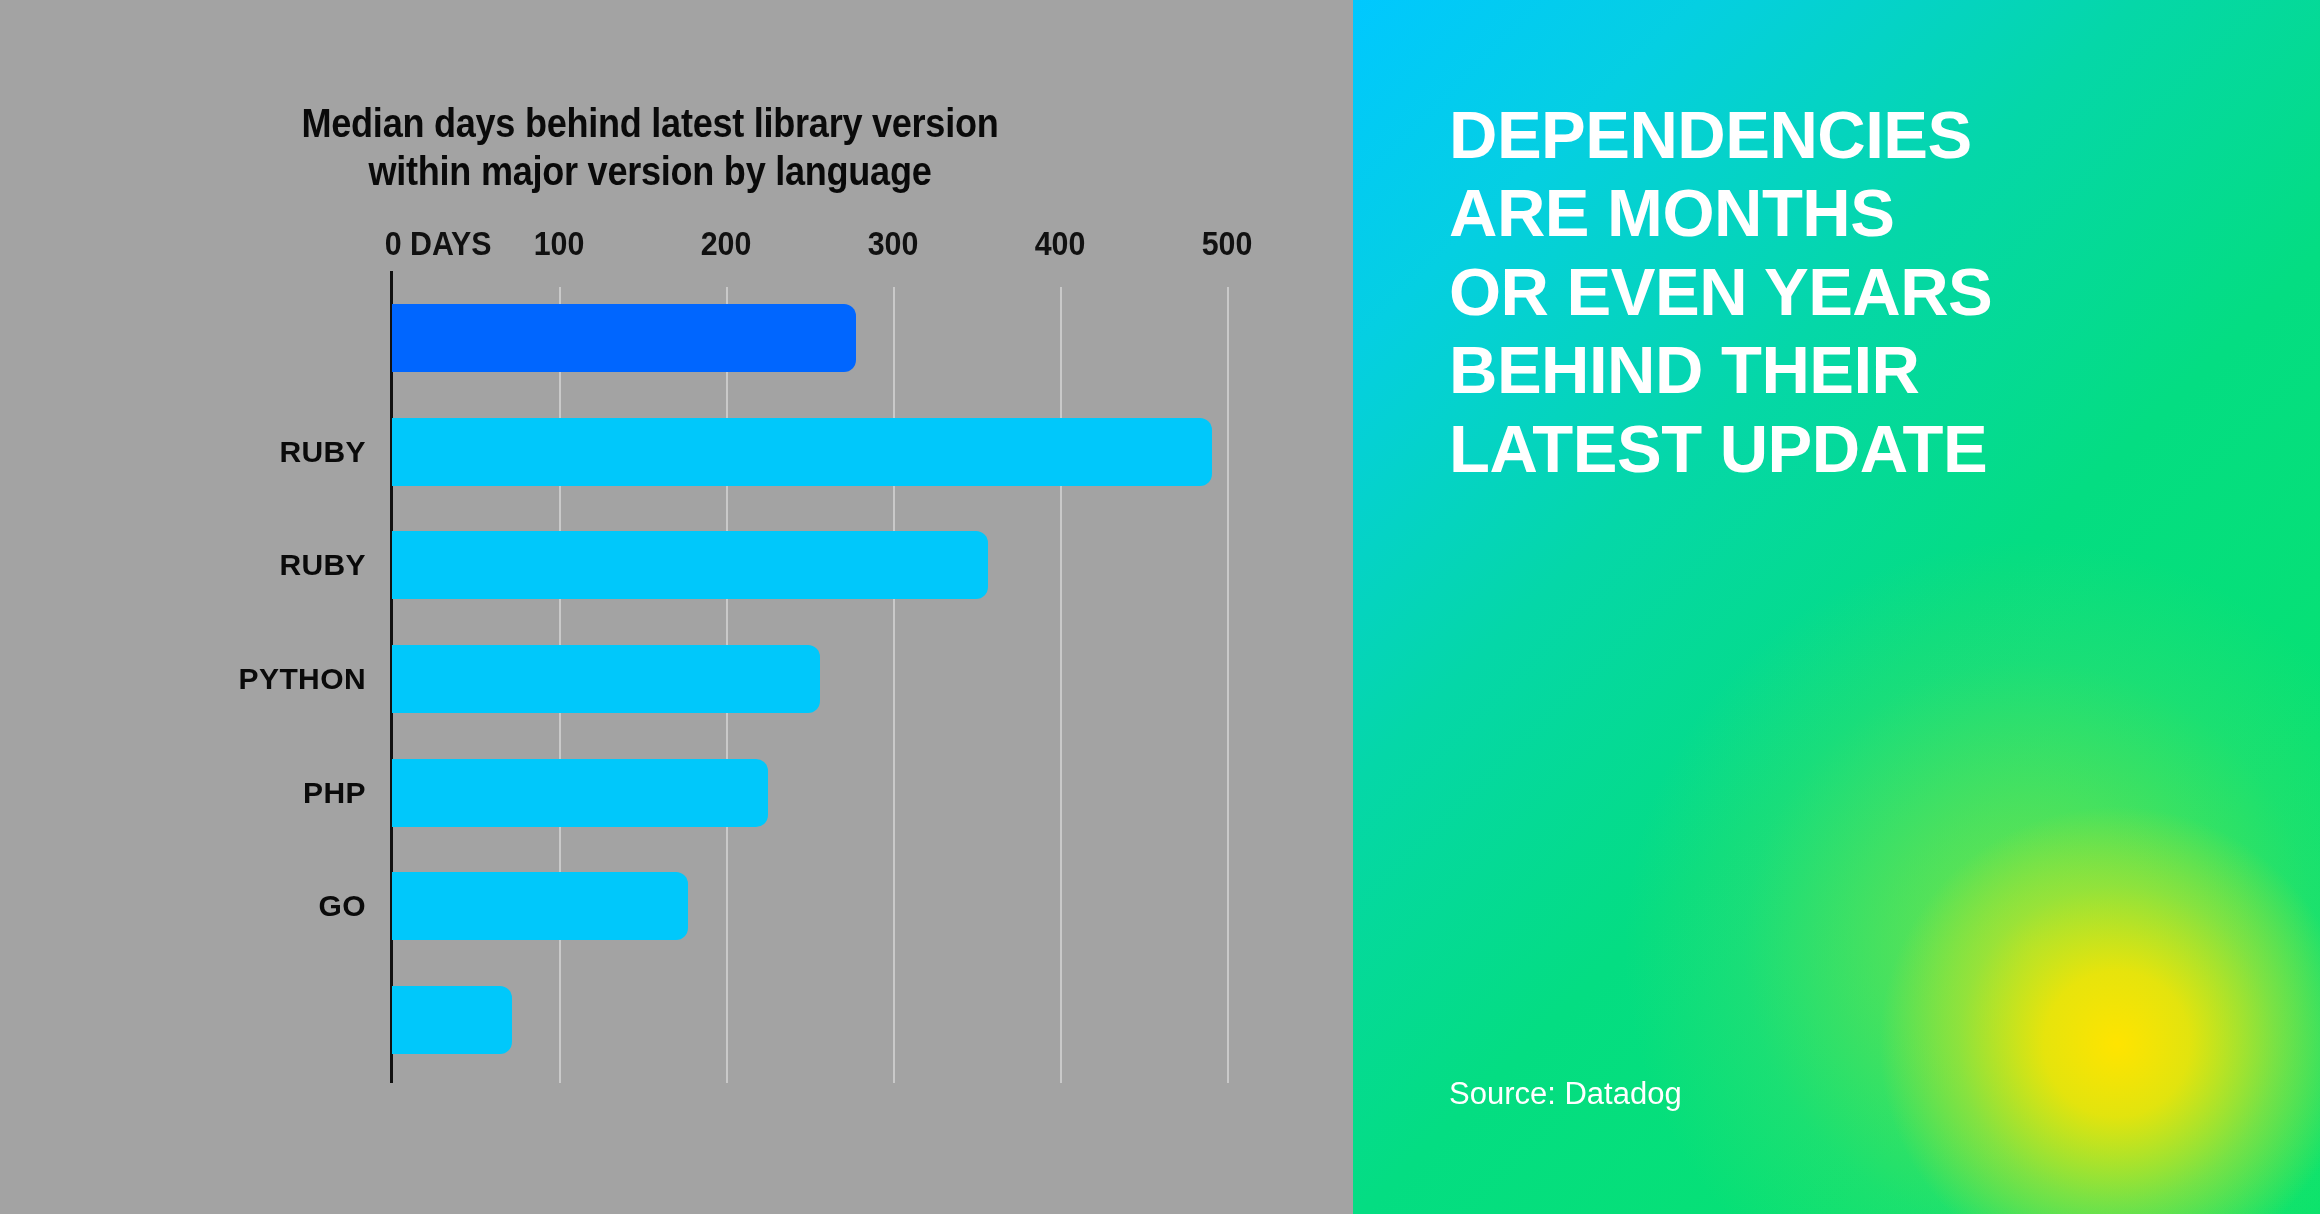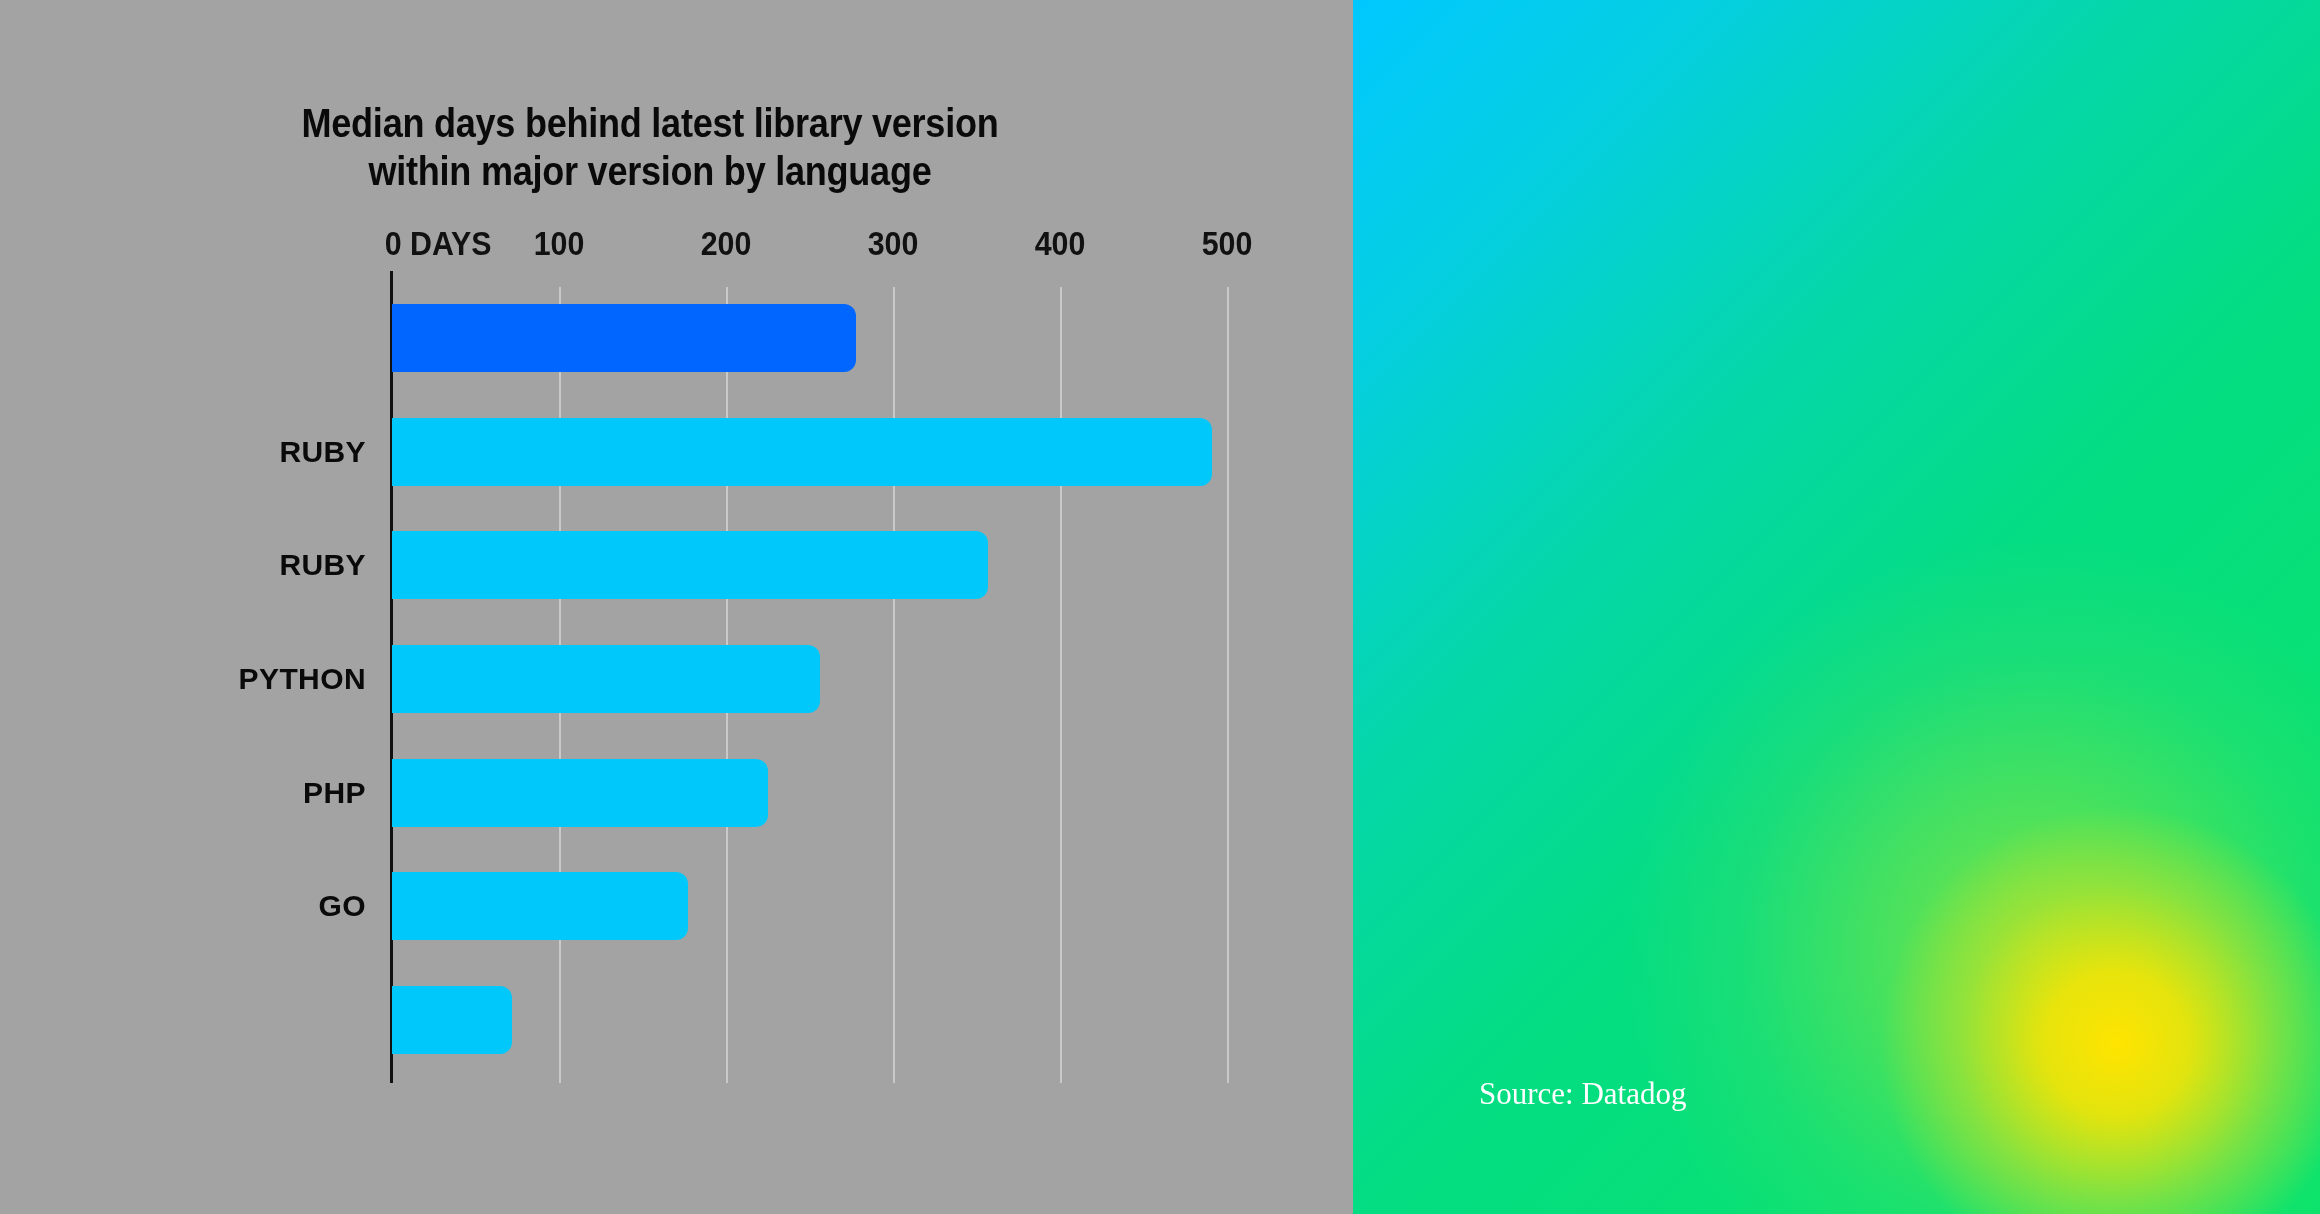--- a/index.html
+++ b/index.html
@@ -137,26 +137,25 @@
     line-height: 1.17;
     letter-spacing: -0.5px;
     color: #ffffff;
     text-transform: uppercase;
     white-space: pre-line;
   }
   #callout-source {
     position: absolute;
     left: 96px;
     top: 1076px;
-    font-family: Liberation Serif, serif;
+    font-family: Liberation Sans, sans-serif;
     font-weight: 400;
     font-size: 31px;
     color: #ffffff;
     white-space: nowrap;
-    margin-left: 30px;
   }
 </style>
 </head>
 <body>
 
 <div id="stage">
 
   <div id="chart-panel">
 
     <div id="chart-title">Median days behind latest library version
@@ -205,16 +204,21 @@
           </div>
           <div class="bar-row" style="top: 699.143px; width: 835px;">
             <div class="bar" style="width: 120.24px; background: rgb(0, 200, 251);"></div>
           </div>
         </div>
     </div>
 
   </div>
 
   <div id="callout-panel">
+    <div id="callout-headline">Dependencies
+are months
+or even years
+behind their
+latest update</div>
     <div id="callout-source">Source: Datadog</div>
   </div>
 
 </div>
 
 </body></html>

